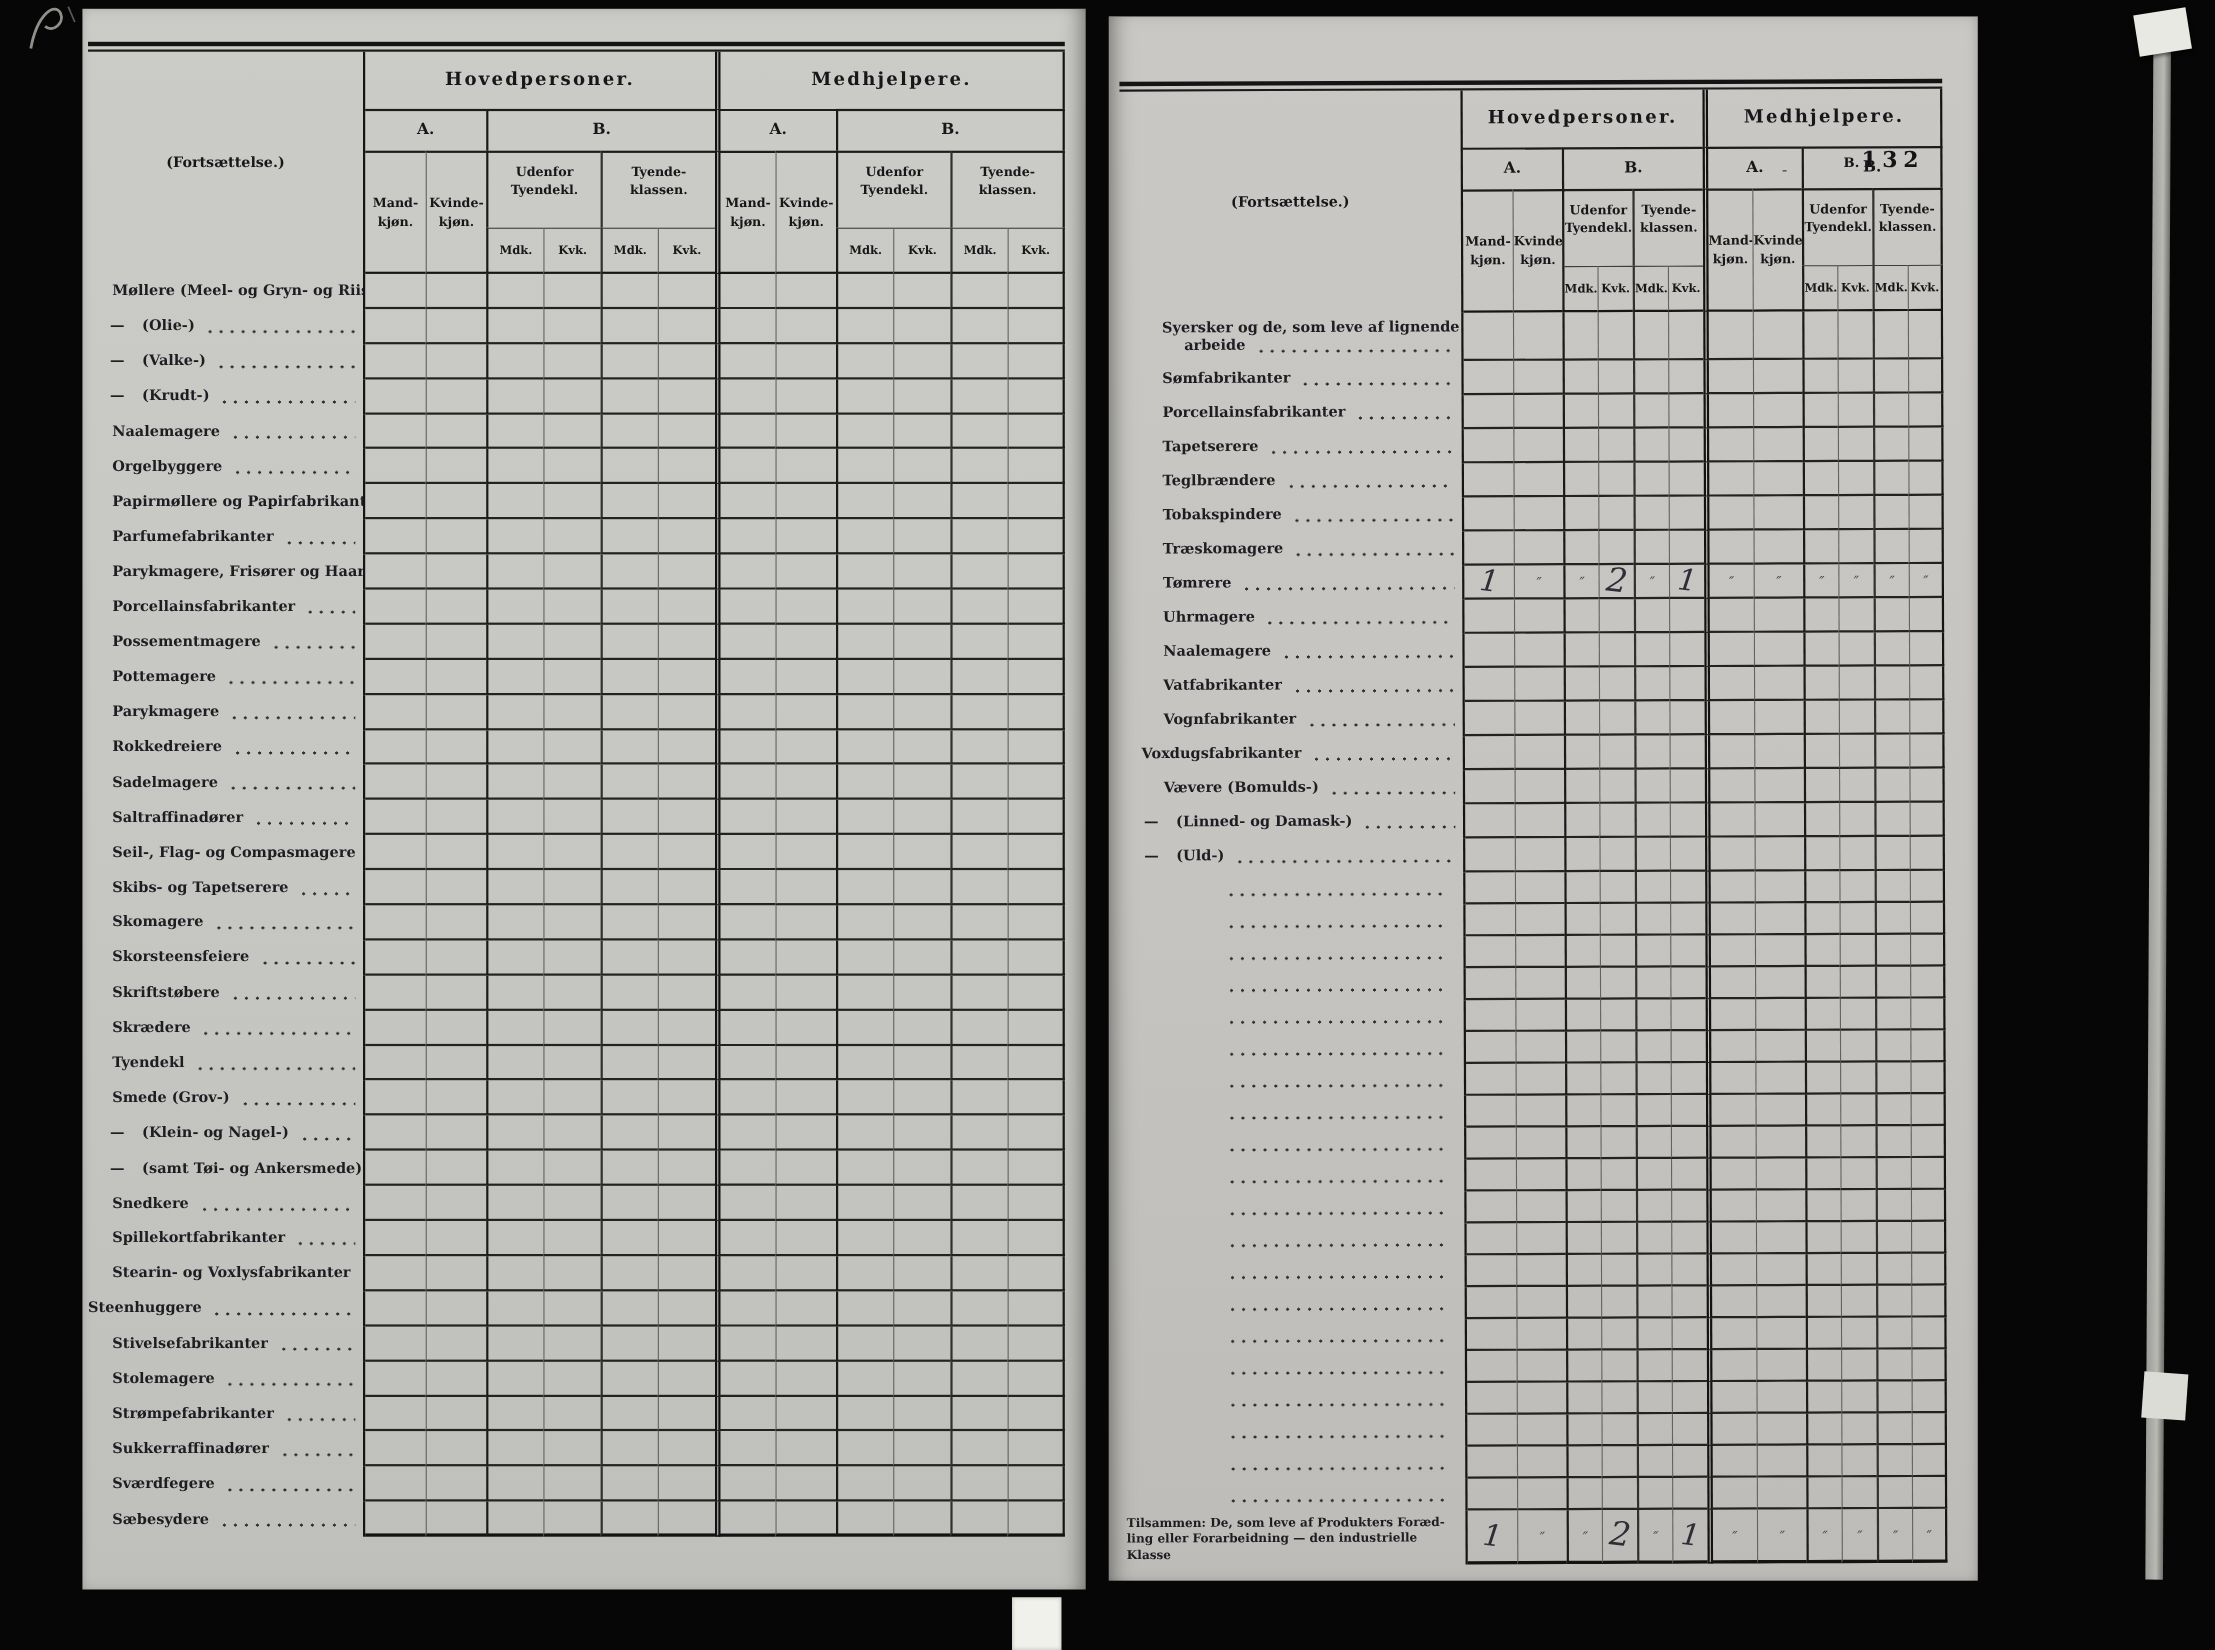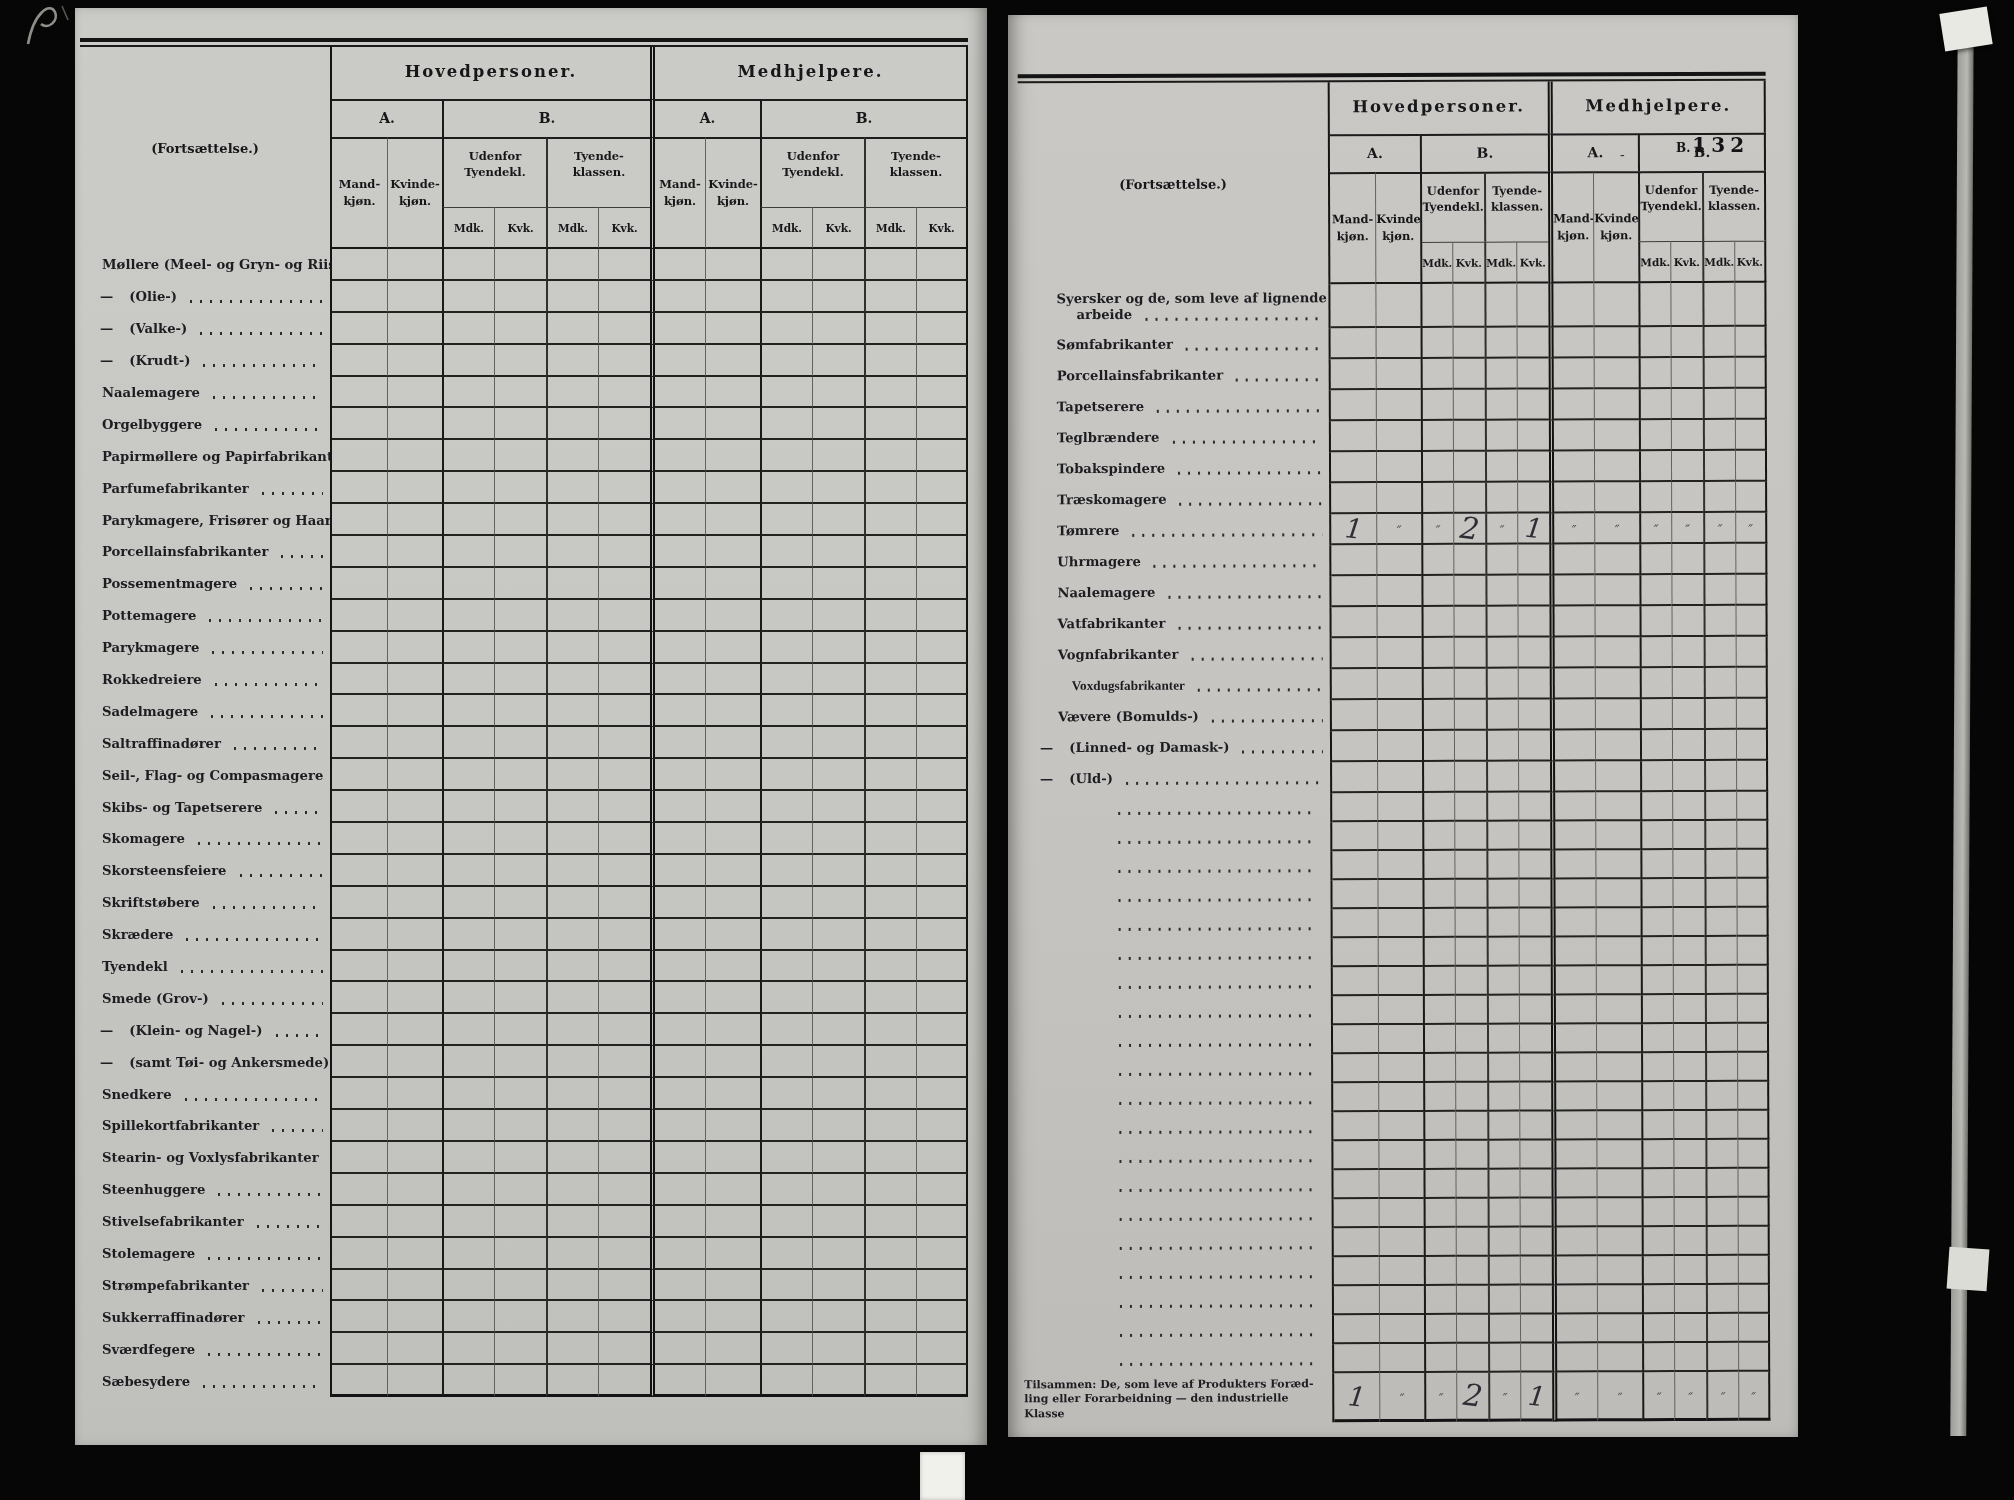--- a/index.html
+++ b/index.html
@@ -584,21 +584,21 @@
         <div class="bc b1" style="grid-area: 33 / 5 / 34 / 6;"></div>
         <div class="bc b4" style="grid-area: 33 / 6 / 34 / 7;"></div>
         <div class="bc b1" style="grid-area: 33 / 7 / 34 / 8;"></div>
         <div class="bc b6" style="grid-area: 33 / 8 / 34 / 9;"></div>
         <div class="bc b1" style="grid-area: 33 / 9 / 34 / 10;"></div>
         <div class="bc b2" style="grid-area: 33 / 10 / 34 / 11;"></div>
         <div class="bc b1" style="grid-area: 33 / 11 / 34 / 12;"></div>
         <div class="bc b4" style="grid-area: 33 / 12 / 34 / 13;"></div>
         <div class="bc b1 bR" style="grid-area: 33 / 13 / 34 / 14;"></div>
         <div class="blbl" style="grid-area: 34 / 1 / 35 / 2;">
-          <span class="lbltxt" style="margin-left: 22px;">Steenhuggere</span>
+          <span class="lbltxt" style="">Steenhuggere</span>
           <span class="lead"></span>
         </div>
         <div class="bc" style="grid-area: 34 / 2 / 35 / 3;"></div>
         <div class="bc b1" style="grid-area: 34 / 3 / 35 / 4;"></div>
         <div class="bc b2" style="grid-area: 34 / 4 / 35 / 5;"></div>
         <div class="bc b1" style="grid-area: 34 / 5 / 35 / 6;"></div>
         <div class="bc b4" style="grid-area: 34 / 6 / 35 / 7;"></div>
         <div class="bc b1" style="grid-area: 34 / 7 / 35 / 8;"></div>
         <div class="bc b6" style="grid-area: 34 / 8 / 35 / 9;"></div>
         <div class="bc b1" style="grid-area: 34 / 9 / 35 / 10;"></div>
@@ -970,21 +970,21 @@
         <div class="bc b1" style="grid-area: 16 / 5 / 17 / 6;"></div>
         <div class="bc b4" style="grid-area: 16 / 6 / 17 / 7;"></div>
         <div class="bc b1" style="grid-area: 16 / 7 / 17 / 8;"></div>
         <div class="bc b6" style="grid-area: 16 / 8 / 17 / 9;"></div>
         <div class="bc b1" style="grid-area: 16 / 9 / 17 / 10;"></div>
         <div class="bc b2" style="grid-area: 16 / 10 / 17 / 11;"></div>
         <div class="bc b1" style="grid-area: 16 / 11 / 17 / 12;"></div>
         <div class="bc b4" style="grid-area: 16 / 12 / 17 / 13;"></div>
         <div class="bc b1 bR" style="grid-area: 16 / 13 / 17 / 14;"></div>
         <div class="blbl" style="grid-area: 17 / 1 / 18 / 2;">
-          <span class="lbltxt" style="margin-left: 52px; font-family: Liberation Serif, serif;">Voxdugsfabrikanter</span>
+          <span class="lbltxt" style="margin-left: 18px;">Voxdugsfabrikanter</span>
           <span class="lead"></span>
         </div>
         <div class="bc" style="grid-area: 17 / 2 / 18 / 3;"></div>
         <div class="bc b1" style="grid-area: 17 / 3 / 18 / 4;"></div>
         <div class="bc b2" style="grid-area: 17 / 4 / 18 / 5;"></div>
         <div class="bc b1" style="grid-area: 17 / 5 / 18 / 6;"></div>
         <div class="bc b4" style="grid-area: 17 / 6 / 18 / 7;"></div>
         <div class="bc b1" style="grid-area: 17 / 7 / 18 / 8;"></div>
         <div class="bc b6" style="grid-area: 17 / 8 / 18 / 9;"></div>
         <div class="bc b1" style="grid-area: 17 / 9 / 18 / 10;"></div>

